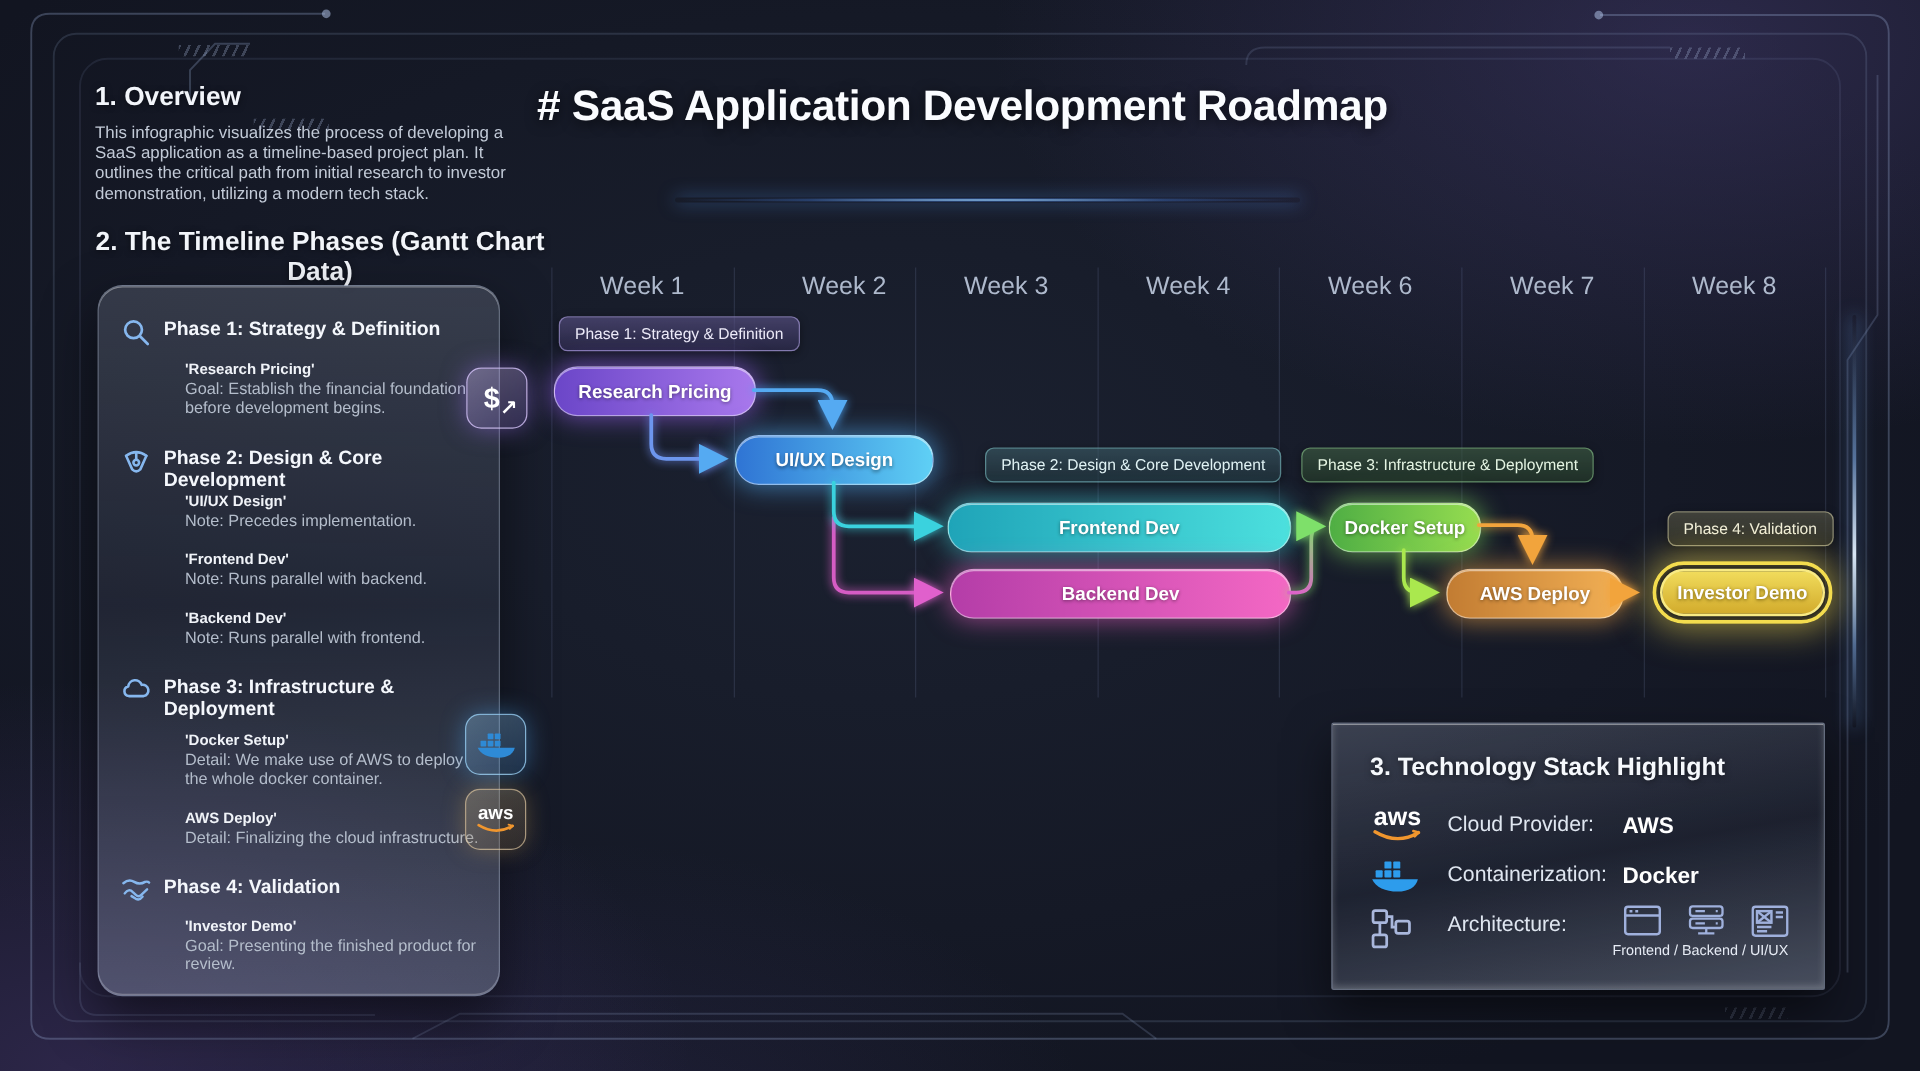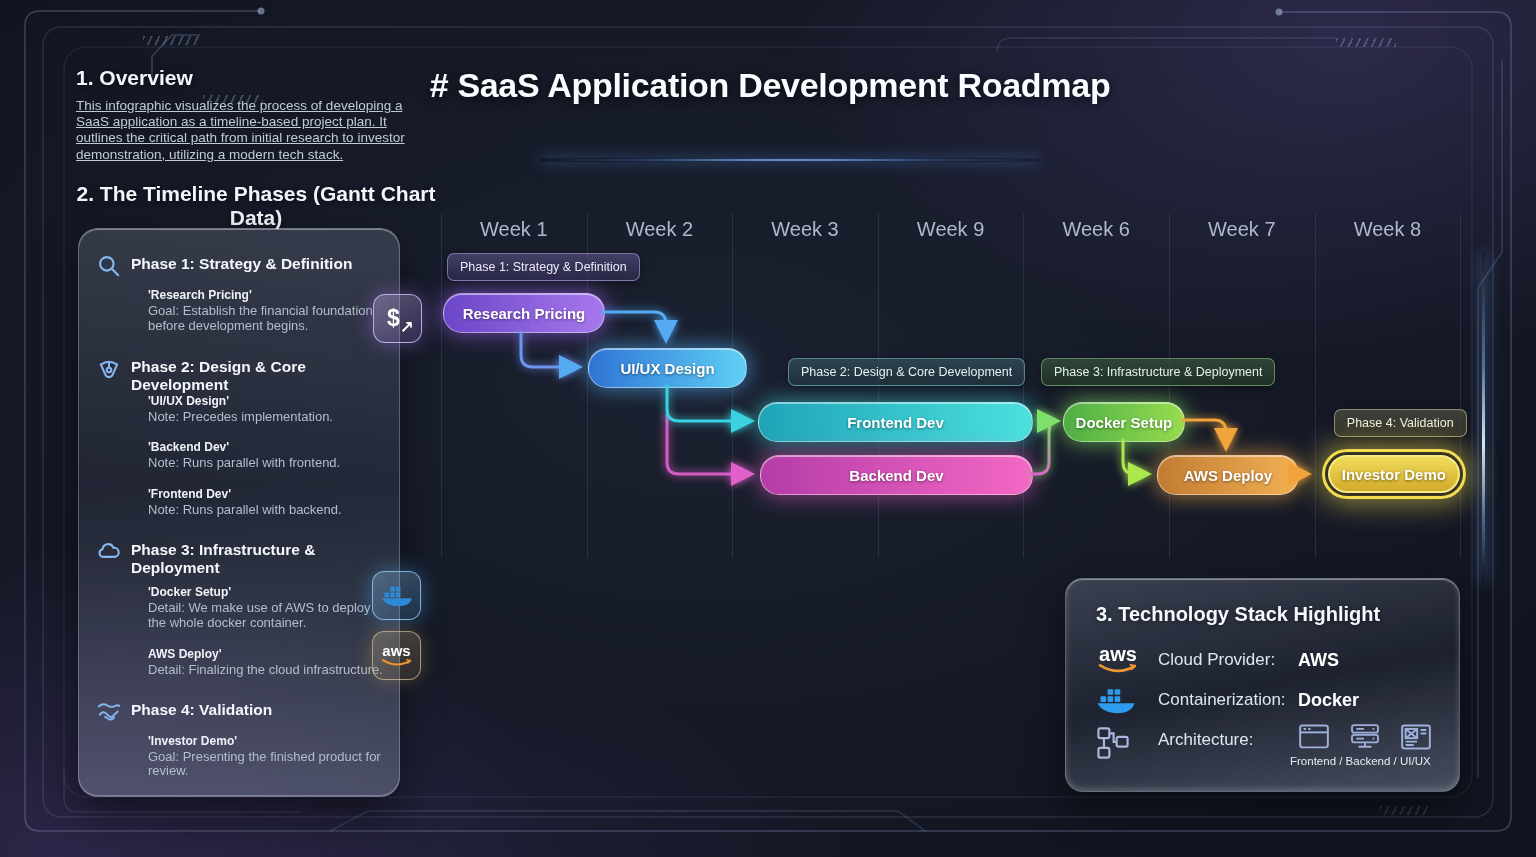--- a/index.html
+++ b/index.html
@@ -22,21 +22,21 @@
   .header{position:absolute;left:420px;top:66px;width:700px;text-align:center;}
   .header h1{margin:0;font-size:34px;font-weight:700;letter-spacing:-.3px;color:#fafcff;
     text-shadow:0 2px 10px rgba(0,0,0,.65);}
   .header .subtitle{margin:10px 0 0;font-size:19px;color:#c7d2e3;text-shadow:0 1px 6px rgba(0,0,0,.5);}
   .header-glow{position:absolute;left:540px;top:158px;width:500px;height:4px;border-radius:2px;
     background:radial-gradient(closest-side, rgba(150,205,255,.95), rgba(70,130,230,.35) 60%, transparent);
     box-shadow:0 0 14px rgba(90,160,255,.55);}
   
   .overview{position:absolute;left:76px;top:66px;width:340px;}
   .overview h2,.timeline-h h2{margin:0;font-size:21px;font-weight:700;color:#f2f5fa;text-shadow:0 1px 5px rgba(0,0,0,.5);}
-  .overview p{margin:8px 0 0;font-size:13.5px;line-height:1.2;color:#c2cad7;text-decoration:underline;}
+  .overview p{margin:8px 0 0;font-size:13.5px;line-height:1.2;color:#c2cad7;}
   .timeline-h{position:absolute;left:76px;top:182px;width:360px;text-align:center;}
   .glass-panel{
     position:absolute;left:78px;top:228px;width:320px;height:567px;border-radius:20px;
     background:linear-gradient(180deg, rgba(168,178,198,.22) 0%, rgba(112,122,148,.13) 45%, rgba(178,192,216,.30) 100%);
     border:1px solid rgba(208,222,244,.30);
     box-shadow:0 18px 42px rgba(0,0,0,.5), inset 0 1px 0 rgba(255,255,255,.38), inset 0 -1px 0 rgba(255,255,255,.25);
   }
   .panel-inner{padding:26px 16px 14px 17px;}
   .phase-row{display:flex;align-items:flex-start;gap:9px;margin-top:0;}
   .phase-icon{width:26px;height:26px;flex:0 0 26px;margin-top:-2px;}
@@ -79,21 +79,21 @@
   .milestone-outer{position:absolute;border-radius:28px;border:3px solid #f3dc4e;padding:3px;
     background:rgba(22,20,8,.35);box-shadow:0 0 28px 5px rgba(242,216,78,.55), inset 0 0 8px rgba(242,216,78,.4);}
   .milestone-inner{height:100%;border-radius:22px;display:flex;align-items:center;justify-content:center;
     font-size:15px;font-weight:700;color:#fff;text-shadow:0 1px 3px rgba(90,70,0,.8);
     background:linear-gradient(180deg,#f1dc5c,#d2ab2c);border:2px solid #f8ea84;box-sizing:border-box;}
   .connectors{position:absolute;inset:0;pointer-events:none;}
   .right-glow{position:absolute;left:1482px;top:252px;width:3px;height:330px;border-radius:2px;
     background:linear-gradient(180deg, transparent, rgba(140,190,255,.55) 35%, rgba(225,240,255,.95) 58%, rgba(140,190,255,.5) 80%, transparent);
     box-shadow:0 0 14px rgba(120,180,255,.75);}
   
-  .tech-panel{position:absolute;left:1065px;top:578px;width:393px;height:212px;border-radius:18px;
+  .tech-panel{position:absolute;left:1065px;top:578px;width:393px;height:212px;border-radius:2px;
     background:linear-gradient(170deg, rgba(158,168,190,.27) 0%, rgba(86,96,120,.15) 50%, rgba(186,200,224,.32) 100%);
     border:1px solid rgba(208,222,244,.30);
     box-shadow:0 16px 36px rgba(0,0,0,.5), inset 0 1px 0 rgba(255,255,255,.4), inset 0 -2px 6px rgba(255,255,255,.22);
   }
   .tech-inner{padding:24px 22px 10px 30px;}
   .tech-inner h3{margin:0 0 14px;font-size:20px;font-weight:700;color:#f5f8fc;text-shadow:0 1px 5px rgba(0,0,0,.5);}
   .tech-row{display:flex;align-items:center;min-height:40px;}
   .tech-ico{width:62px;flex:0 0 62px;display:flex;align-items:center;}
   .tech-label{width:140px;flex:0 0 140px;font-size:17px;color:#dfe6f0;}
   .tech-value{font-size:18px;font-weight:700;color:#fff;}
@@ -160,26 +160,26 @@
           <circle cx="12" cy="13" r="2.1"></circle>
             <path d="M12 6 V10.5"></path>
         </svg>
         <div class="phase-title">Phase 2: Design &amp; Core Development</div>
       </div>
       <div class="task" style="margin-top:0">
         <div class="task-name">'UI/UX Design'</div>
         <div class="task-note">Note: Precedes implementation.</div>
       </div>
       <div class="task" style="margin-top:16px">
+        <div class="task-name">'Frontend Dev'</div>
+        <div class="task-note">Note: Runs parallel with backend.</div>
+      </div>
+      <div class="task" style="margin-top:16px">
         <div class="task-name">'Backend Dev'</div>
         <div class="task-note">Note: Runs parallel with frontend.</div>
-      </div>
-      <div class="task" style="margin-top:16px">
-        <div class="task-name">'Frontend Dev'</div>
-        <div class="task-note">Note: Runs parallel with backend.</div>
       </div>
 
       <div class="phase-row" style="margin-top:23px">
         <svg class="phase-icon" viewBox="0 0 24 24" fill="none" stroke="#86b7ee" stroke-width="1.9" stroke-linejoin="round">
           <path d="M17.5 16.5 H6.5 a3.6 3.6 0 0 1 -0.4 -7.1 a5.1 5.1 0 0 1 9.9 -1.2 a3.7 3.7 0 0 1 1.5 8.3 Z"></path>
         </svg>
         <div class="phase-title">Phase 3: Infrastructure &amp; Deployment</div>
       </div>
       <div class="task" style="margin-top:8px">
         <div class="task-name">'Docker Setup'</div>
@@ -235,23 +235,23 @@
   <div id="chart-layer">
       <div class="gridline" style="left: 441px; top: 214px; height: 344px;"></div>
       <div class="gridline" style="left: 586.6px; top: 214px; height: 344px;"></div>
       <div class="gridline" style="left: 732.2px; top: 214px; height: 344px;"></div>
       <div class="gridline" style="left: 877.8px; top: 214px; height: 344px;"></div>
       <div class="gridline" style="left: 1023.4px; top: 214px; height: 344px;"></div>
       <div class="gridline" style="left: 1169px; top: 214px; height: 344px;"></div>
       <div class="gridline" style="left: 1314.6px; top: 214px; height: 344px;"></div>
       <div class="gridline" style="left: 1460.2px; top: 214px; height: 344px;"></div>
       <div class="week-label" style="left: 441px; width: 145.6px;">Week 1</div>
-      <div class="week-label" style="left: 586.6px; width: 145.6px;">Week 2</div>
+      <div class="week-label" style="left: 586.6px; width: 145.6px; padding-left: 16px;">Week 2</div>
       <div class="week-label" style="left: 732.2px; width: 145.6px;">Week 3</div>
-      <div class="week-label" style="left: 877.8px; width: 145.6px;">Week 9</div>
+      <div class="week-label" style="left: 877.8px; width: 145.6px;">Week 4</div>
       <div class="week-label" style="left: 1023.4px; width: 145.6px;">Week 6</div>
       <div class="week-label" style="left: 1169px; width: 145.6px;">Week 7</div>
       <div class="week-label" style="left: 1314.6px; width: 145.6px;">Week 8</div>
       <div class="gantt-badge theme-purple" style="left: 446.97px; top: 253px;">Phase 1: Strategy &amp; Definition</div>
       <div class="gantt-badge theme-teal" style="left: 787.965px; top: 358px;">Phase 2: Design &amp; Core Development</div>
       <div class="gantt-badge theme-green" style="left: 1041.02px; top: 358px;">Phase 3: Infrastructure &amp; Deployment</div>
       <div class="gantt-badge theme-yellow" style="left: 1333.82px; top: 409px;">Phase 4: Validation</div>
       <div class="bar" style="left: 443.038px; top: 293px; width: 159.869px; background: linear-gradient(90deg, rgb(107, 70, 200), rgb(168, 120, 236)); box-shadow: rgba(150, 95, 235, 0.6) 0px 0px 20px 2px, rgba(255, 255, 255, 0.5) 0px 1px 0px inset;">Research Pricing</div>
       <div class="bar" style="left: 588.056px; top: 348px; width: 156.957px; background: linear-gradient(90deg, rgb(47, 116, 212), rgb(95, 208, 245)); box-shadow: rgba(80, 170, 240, 0.6) 0px 0px 20px 2px, rgba(255, 255, 255, 0.5) 0px 1px 0px inset;">UI/UX Design</div>
       <div class="bar" style="left: 757.971px; top: 402px; width: 273px; background: linear-gradient(90deg, rgb(31, 164, 184), rgb(76, 224, 222)); box-shadow: rgba(60, 210, 215, 0.55) 0px 0px 20px 2px, rgba(255, 255, 255, 0.5) 0px 1px 0px inset;">Frontend Dev</div>

